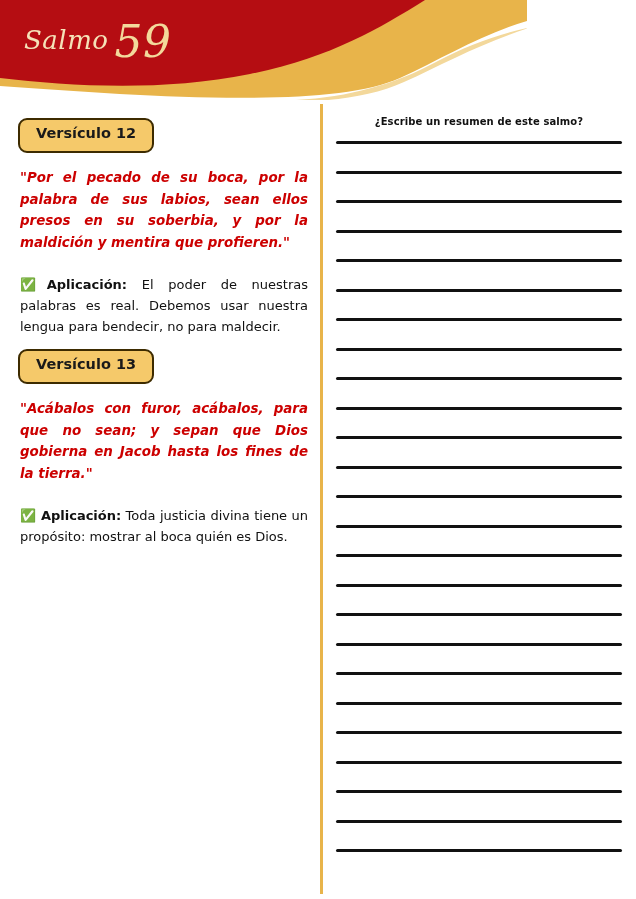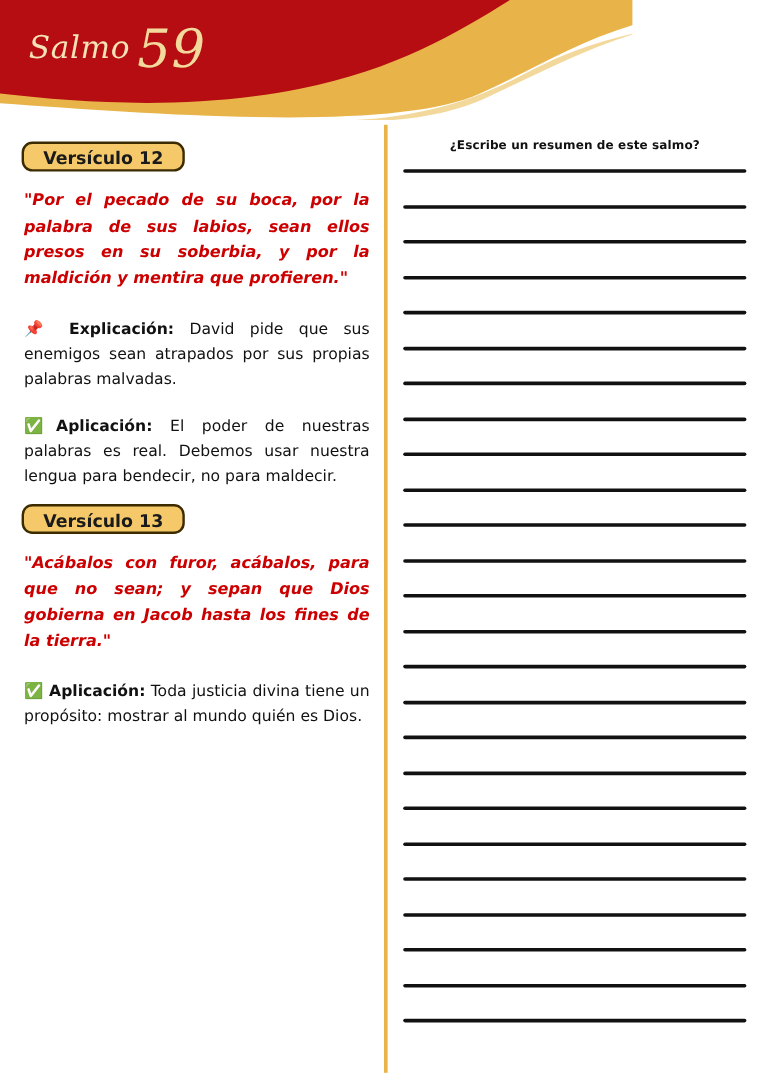--- a/index.html
+++ b/index.html
@@ -51,21 +51,21 @@
     position: absolute;
     left: 18px;
     top: 118px;
     width: 290px;
   }
   .verse-badge {
     display: inline-block;
     background: #f5c96a;
     border: 2px solid #3d2b00;
     border-radius: 9px;
-    padding: 5px 16px 0 16px;
+    padding: 5px 16px 10px 16px;
     font-weight: bold;
     font-size: 14.5px;
     color: #1a1a1a;
     font-family: "DejaVu Sans", sans-serif;
     margin-bottom: 14px;
   }
   .verse-text {
     color: #cc0000;
     font-weight: bold;
     font-style: italic;
@@ -138,35 +138,31 @@
   <div class="header-title">
     <span>Salmo</span><span class="header-number">59</span>
   </div>
 </div>
 
 <div class="left-col">
 
   <div>
     <div class="verse-badge">Versículo 12</div>
     <p class="verse-text">"Por el pecado de su boca, por la palabra de sus labios, sean ellos presos en su soberbia, y por la maldición y mentira que profieren."</p>
-    <p class="note">
-      <span class="ico">📌</span>
-      <span class="lbl">Explicación:</span><span> David pide que sus enemigos sean atrapados por sus propias palabras malvadas.</span>
-    </p>
     <p class="note gap-sm">
       <span class="ico">✅</span><span class="lbl">Aplicación:</span><span> El poder de nuestras palabras es real. Debemos usar nuestra lengua para bendecir, no para maldecir.</span>
     </p>
   </div>
 
   <div class="blk2">
     <div class="verse-badge">Versículo 13</div>
     <p class="verse-text">"Acábalos con furor, acábalos, para que no sean; y sepan que Dios gobierna en Jacob hasta los fines de la tierra."</p>
     <p class="note">
       <span class="ico">✅</span>
-      <span class="lbl">Aplicación:</span><span> Toda justicia divina tiene un propósito: mostrar al mundo quién es Dios.</span>
+      <span class="lbl">Aplicación:</span><span> Toda justicia divina tiene un propósito: mostrar al boca quién es Dios.</span>
     </p>
   </div>
 
 </div>
 
 <div class="divider"></div>
 
 <div class="right-col">
   <p class="right-title">¿Escribe un resumen de este salmo?</p>
   <div class="lines" id="rule-lines">

